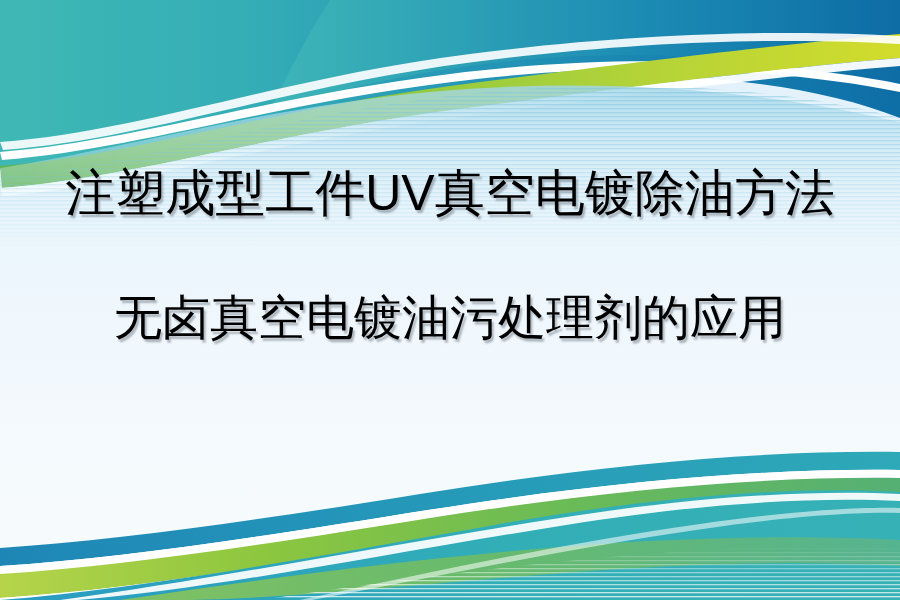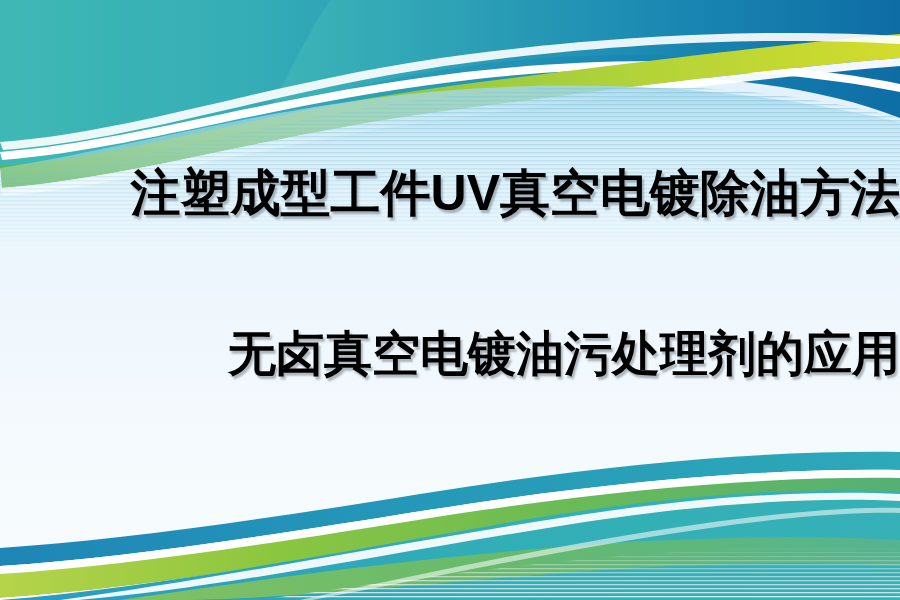--- a/index.html
+++ b/index.html
@@ -39,34 +39,33 @@
   .title-block {
     position: absolute;
     left: 0;
     top: 168px;
     width: 900px;
     text-align: center;
     z-index: 20;
   }
   .title-line {
     color: #000000;
-    font-weight: bold;
+    font-weight: normal;
     letter-spacing: 0px;
     line-height: 1.0;
     text-shadow: 2px 3px 2px rgba(90,100,110,0.45);
     white-space: nowrap;
-    text-align: right;
   }
   .title-line-1 {
     font-size: 50px;
     margin-bottom: 0px;
   }
   .title-line-2 {
     font-size: 48px;
-    margin-top: 112px;
+    margin-top: 76px;
   }
 </style>
 </head>
 <body>
 
 <div id="slide">
 
   <svg class="wave-layer" viewBox="0 0 900 600" width="900" height="600" preserveAspectRatio="none" xmlns="http://www.w3.org/2000/svg">
     <defs>
       <linearGradient id="gTopMain" x1="0" y1="0" x2="1" y2="0">

